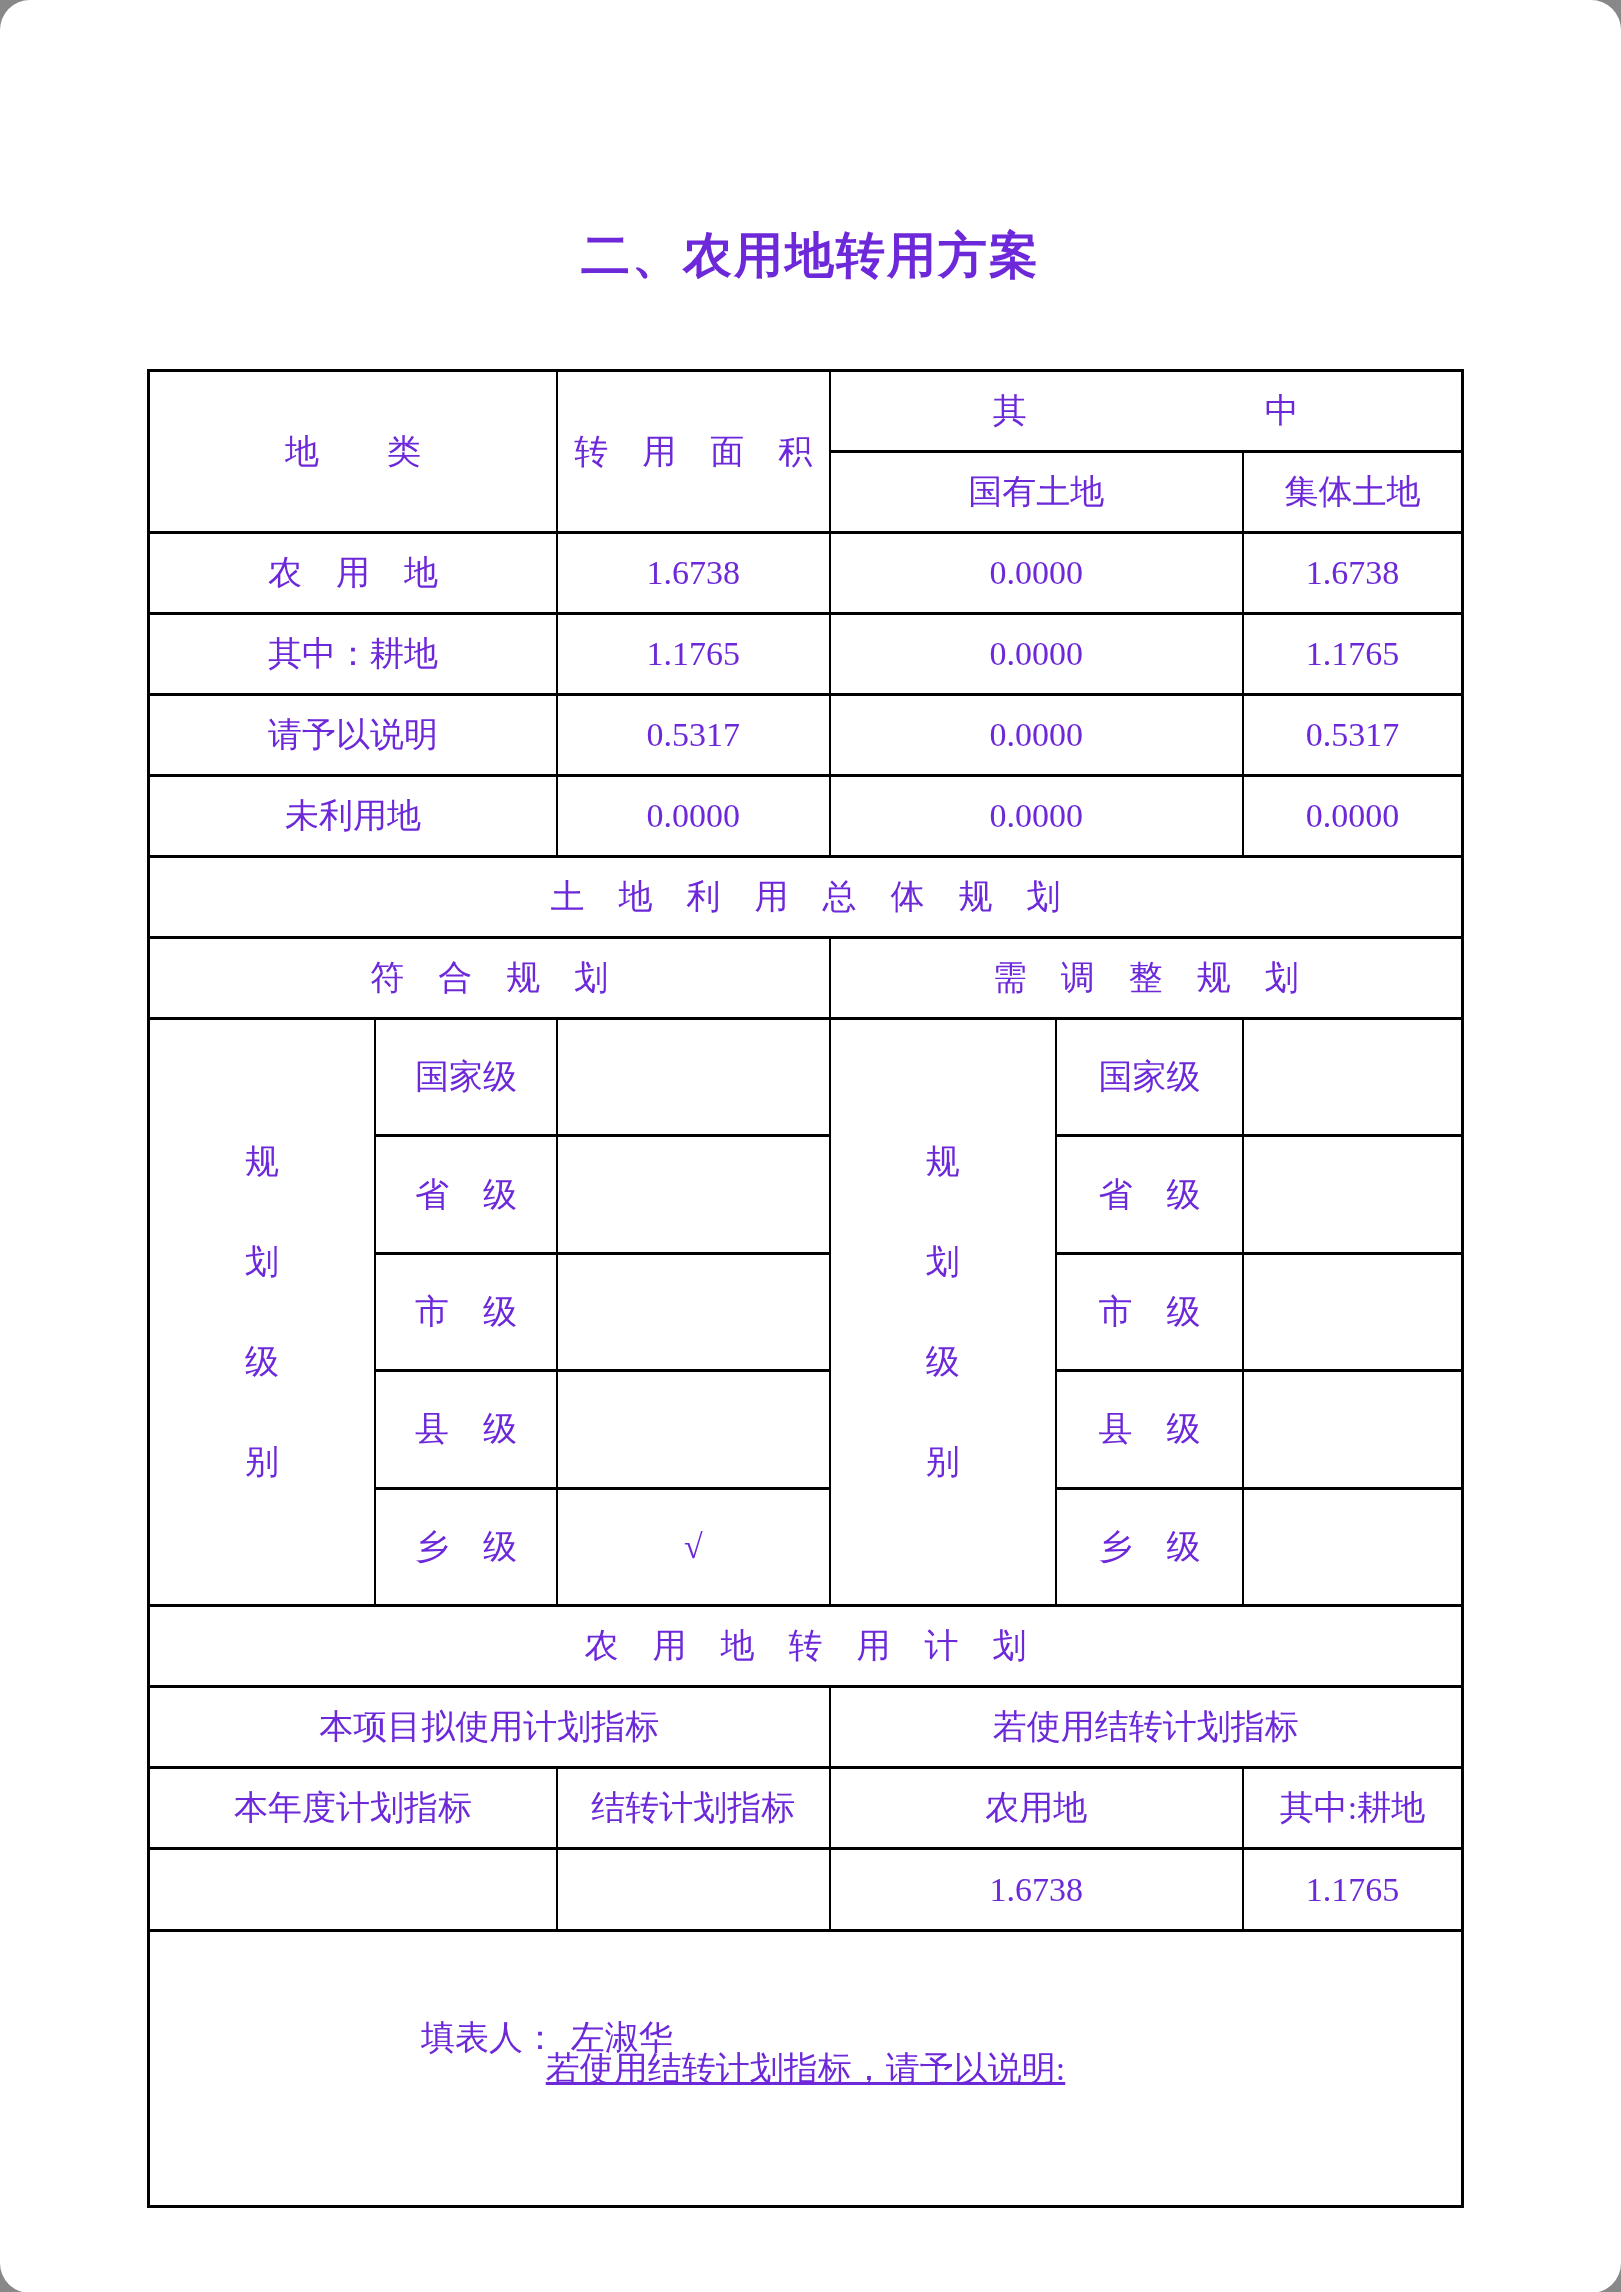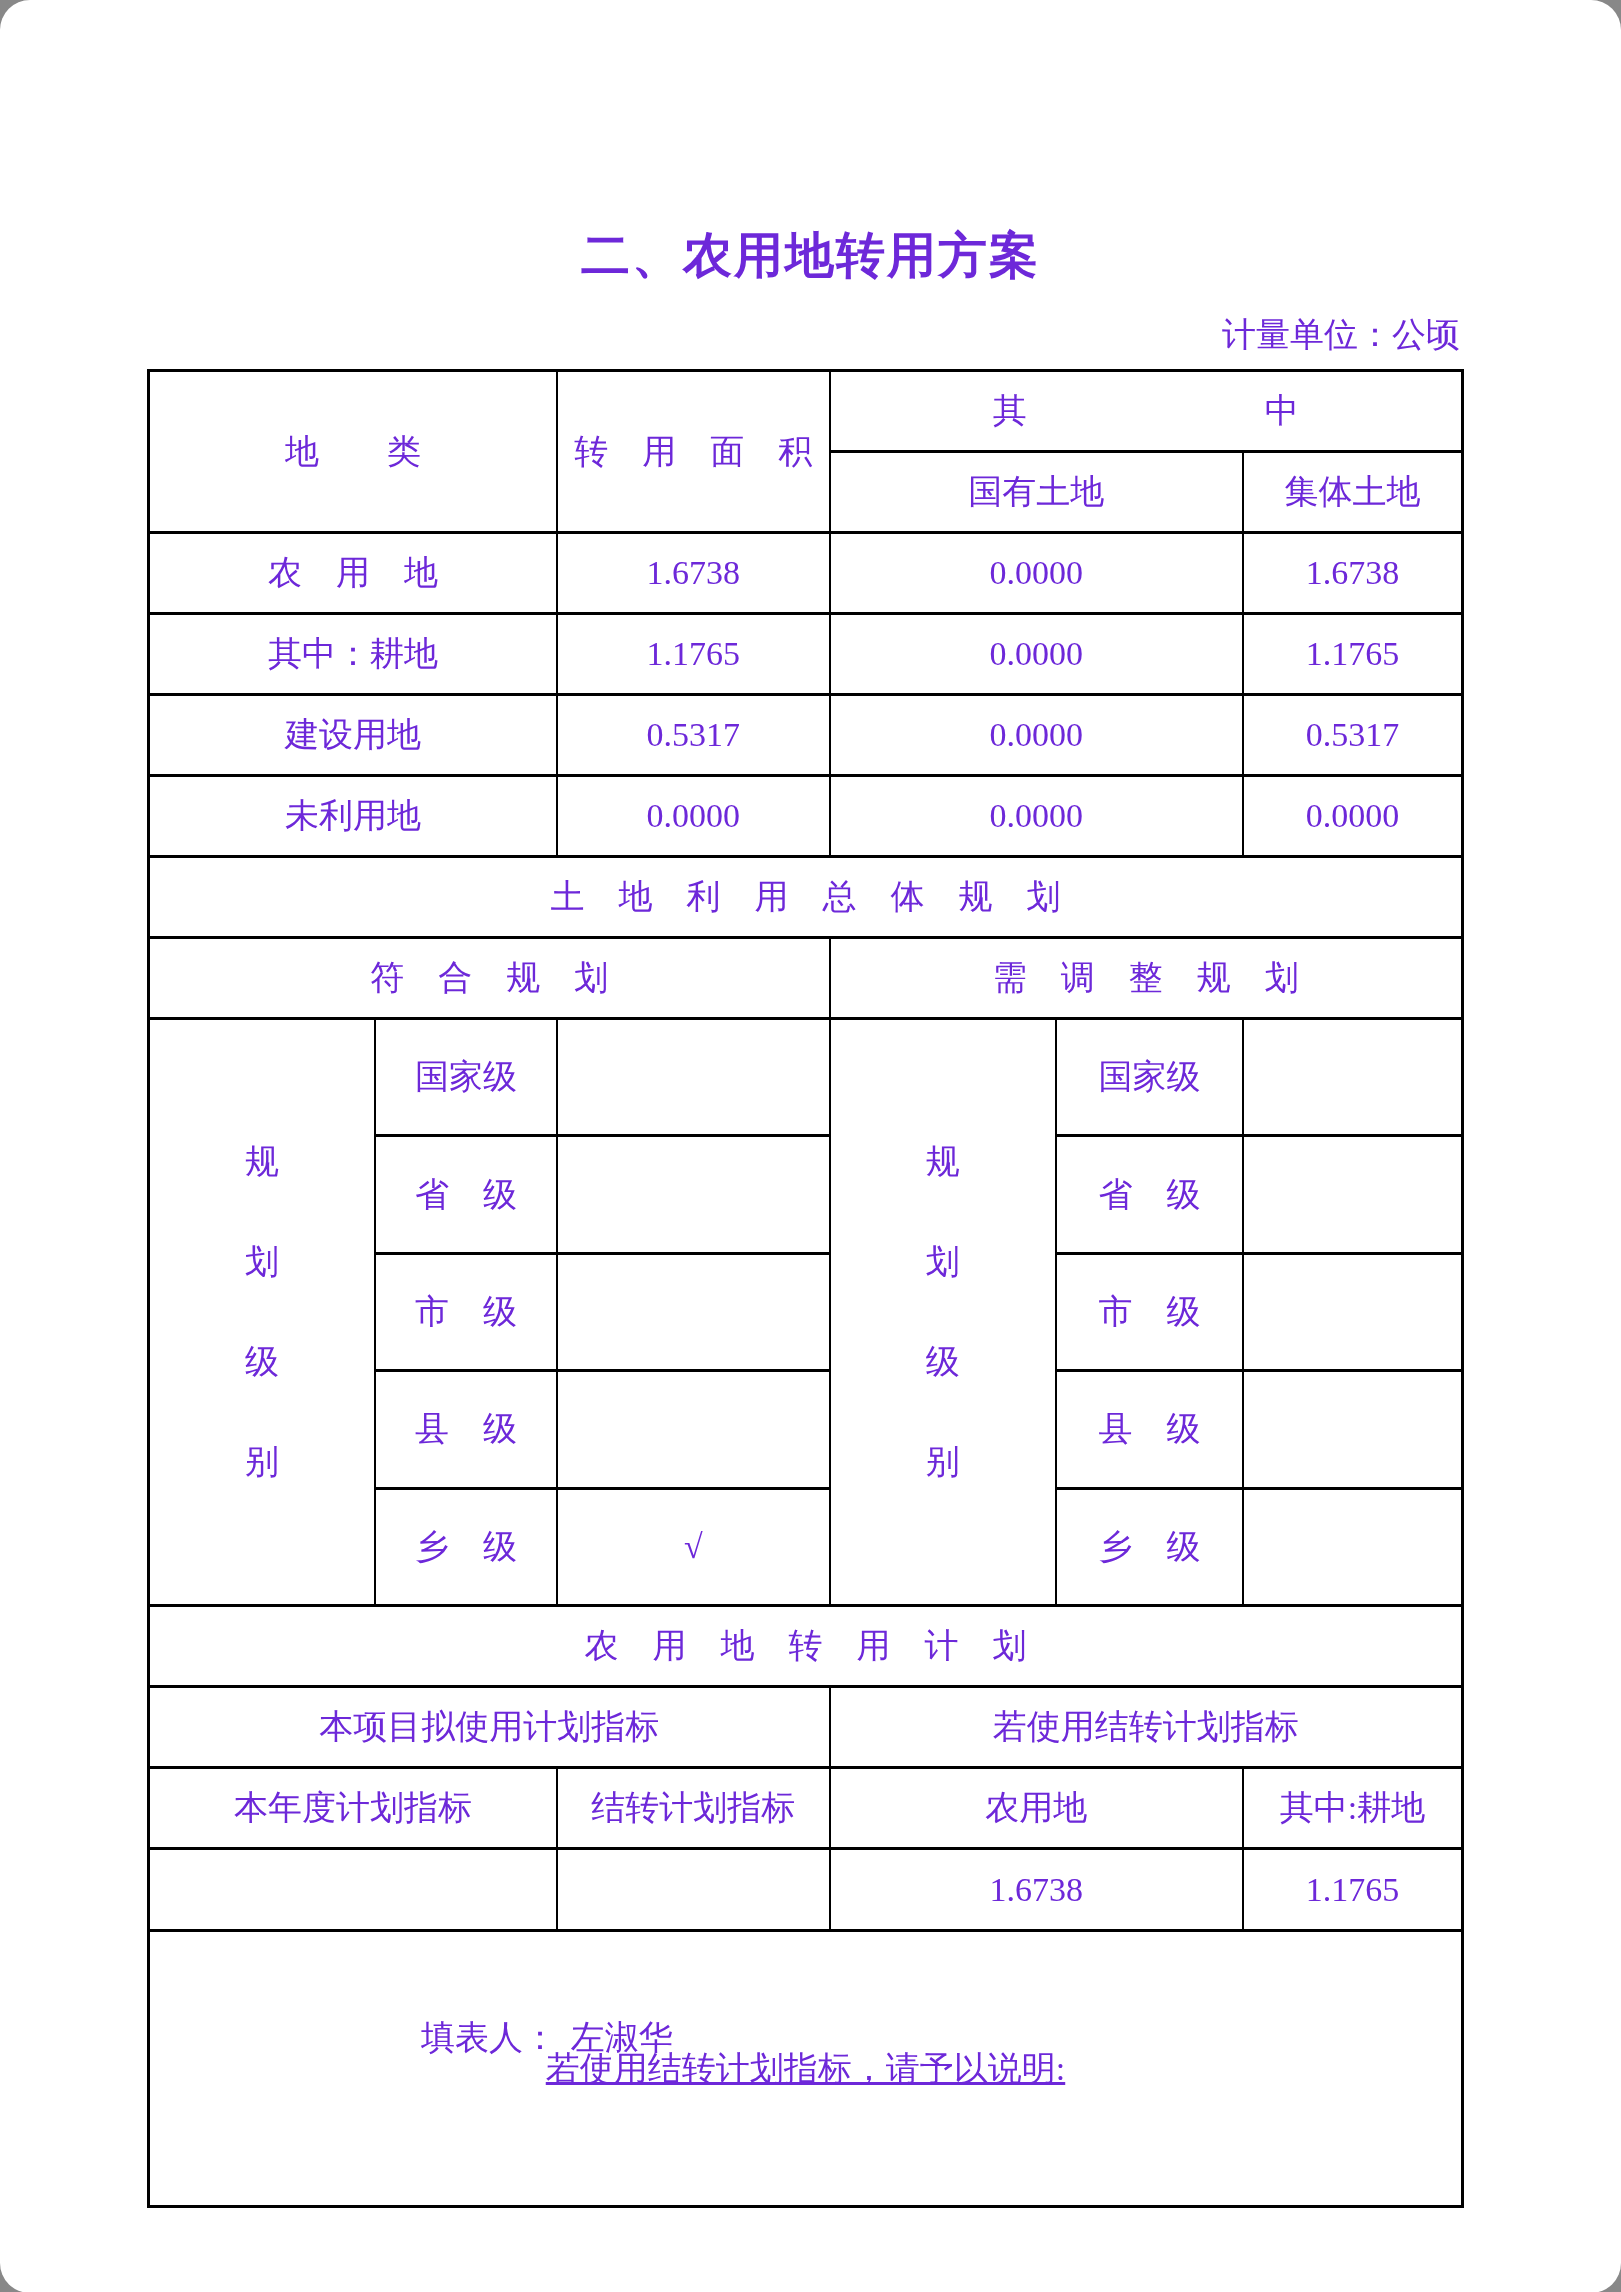--- a/index.html
+++ b/index.html
@@ -84,21 +84,20 @@
   }
   .filled-by .name { margin-left: 13.7px; }
 </style>
 </head>
 <body>
 
 <div class="page">
 
   <div class="doc-title">二、农用地转用方案</div>
 
-  <div class="unit-note">计量单位：公顷</div>
 
   <table class="main">
     <colgroup>
       <col style="width:226px">
         <col style="width:182px">
         <col style="width:272px">
       <col style="width:226px">
         <col style="width:187px">
         <col style="width:219px">
     </colgroup>
@@ -120,21 +119,21 @@
         <td colspan="2">0.0000</td>
         <td>1.6738</td>
       </tr>
       <tr class="h80">
         <td colspan="2">其中：耕地</td>
         <td>1.1765</td>
         <td colspan="2">0.0000</td>
         <td>1.1765</td>
       </tr>
       <tr class="h80">
-        <td colspan="2">建设用地</td>
+        <td colspan="2">请予以说明</td>
         <td>0.5317</td>
         <td colspan="2">0.0000</td>
         <td>0.5317</td>
       </tr>
       <tr class="h80">
         <td colspan="2">未利用地</td>
         <td>0.0000</td>
         <td colspan="2">0.0000</td>
         <td>0.0000</td>
       </tr>

